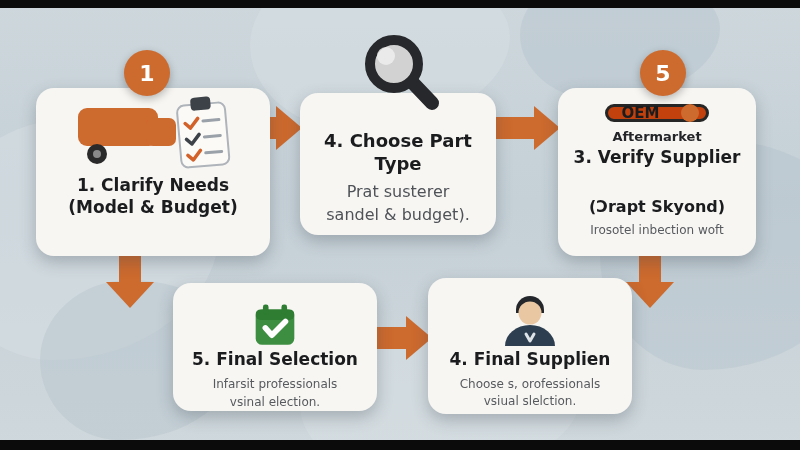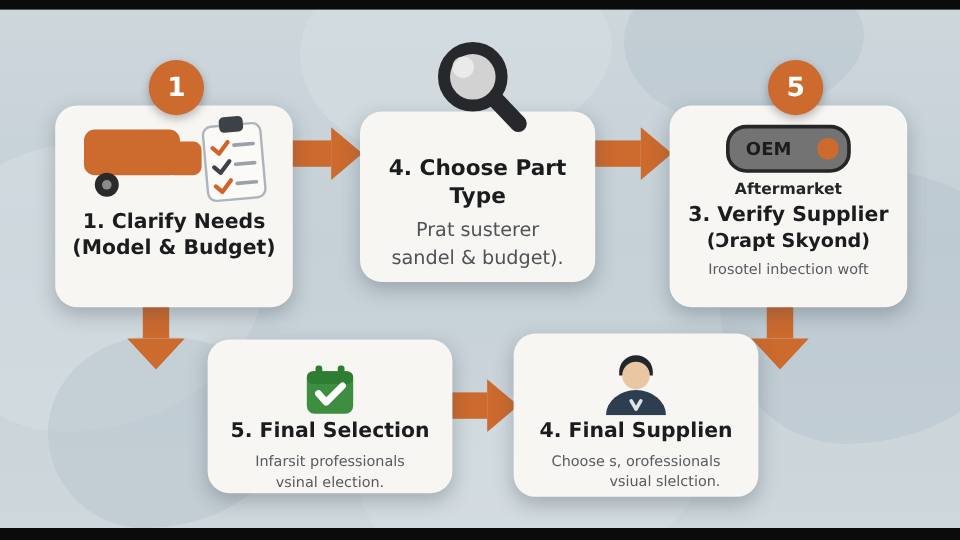--- a/index.html
+++ b/index.html
@@ -25,29 +25,29 @@
   .bar { position:absolute; left:0; width:800px; background:#0b0b0b; z-index:6; }
   .bar.top { top:0; height:8px; }
   .bar.bottom { bottom:0; height:10px; }
 
   
   .card {
     position:absolute; background:#f7f6f3; border-radius:18px; z-index:2;
     box-shadow:0 6px 16px rgba(55,65,75,.30);
     display:flex; flex-direction:column; align-items:center; text-align:center;
   }
-  .card1 { left:46px;  top:88px;  width:198px; height:168px; padding-top:8px; }
+  .card1 { left:36px;  top:88px;  width:234px; height:168px; padding-top:8px; }
   .card2 { left:300px; top:93px;  width:196px; height:142px; padding-top:36px; }
   .card3 { left:558px; top:88px;  width:198px; height:168px; padding-top:16px; }
   .card5 { left:173px; top:283px; width:204px; height:128px; padding-top:20px; }
-  .card4 { left:428px; top:278px; width:204px; height:136px; padding-top:8px;text-align:right; }
+  .card4 { left:428px; top:278px; width:204px; height:136px; padding-top:8px; }
 
   .title { font-weight:bold; color:#1b1c1e; font-size:17px; line-height:1.28; margin-top:3px; }
   .title.big { font-size:18px; margin-top:0; }
-  .title2 { font-weight:bold; color:#1b1c1e; font-size:16px; line-height:1.25; }
+  .title2 { font-weight:bold; color:#1b1c1e; font-size:16px; line-height:1.25;margin-top:28px; }
   .sub { color:#575a5e; font-size:12px; line-height:1.45; margin-top:5px; }
   .sub13 { font-size:16px; color:#4f5358; }
 
   
   .badge {
     position:absolute; width:46px; height:46px; border-radius:50%;
     background:#cd6a2e; color:#ffffff; font-weight:bold; font-size:22px;
     display:flex; align-items:center; justify-content:center; z-index:3;
     box-shadow:0 3px 8px rgba(0,0,0,.28);
   }
@@ -62,23 +62,23 @@
 
   .magnifier { position:absolute; left:358px; top:28px; z-index:3; }
 
   
   .s1-icons { position:relative; width:158px; height:76px; }
   .s1-icons .truck { position:absolute; left:0; top:8px; }
   .s1-icons .clipboard { position:absolute; right:0; top:0; transform:rotate(-5deg); }
 
   
   .oem-pill {
-    display:flex; align-items:center; gap:22px; height:40px;
+    display:flex; align-items:center; gap:22px; height:18px;
     border:3px solid #262626; border-radius:17px; padding:0 7px 0 14px;
-    font-weight:bold; font-size:15px; color:#1b1c1e; background:#737373;
+    font-weight:bold; font-size:15px; color:#1b1c1e; background:#c2410c;
   }
   .oem-pill .knob { width:18px; height:18px; border-radius:50%; background:#cd6a2e; }
   .toggle-caption { margin-top:7px; font-size:13px; font-weight:600; color:#232528; }
 </style>
 </head>
 <body>
 
 <div class="stage">
 
   <div class="blob" style="left:-60px; top:120px; width:280px; height:240px;"></div>

